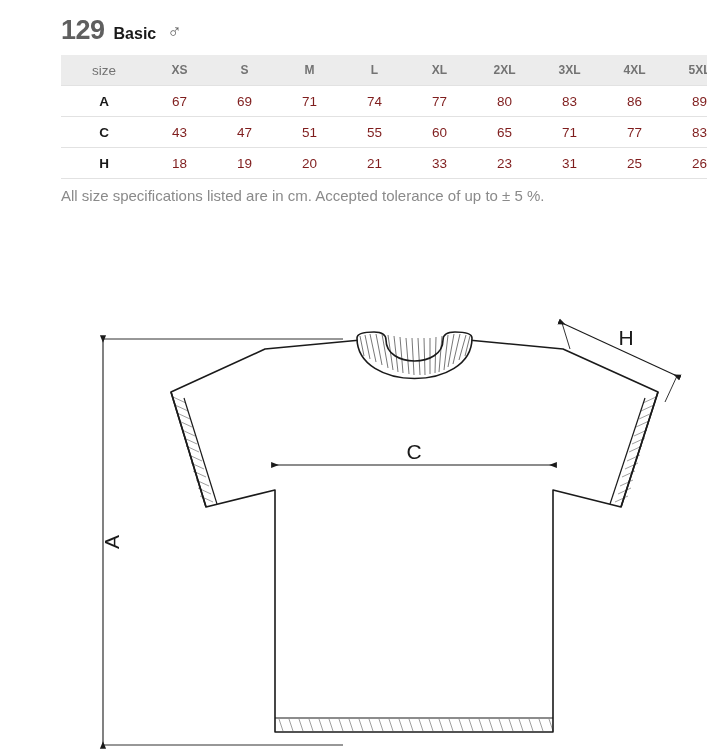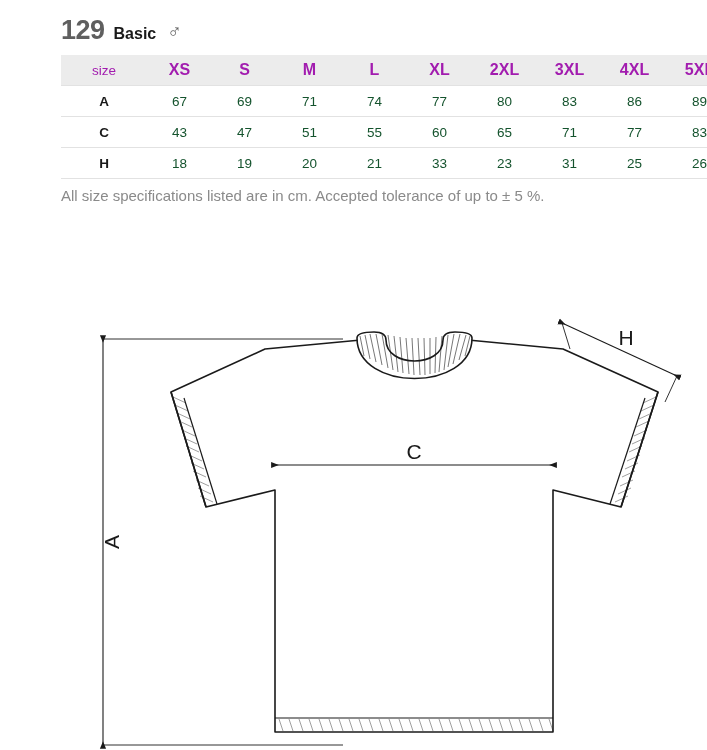--- a/index.html
+++ b/index.html
@@ -74,35 +74,35 @@
     height: 30px;
     padding: 0;
     border-bottom: 1px solid #e2e2e2;
   }
   table.size-table thead th {
     background: #ececec;
     border-bottom: 1px solid #e2e2e2;
   }
   table.size-table thead th.size-label {
     font-weight: normal;
-    color: #a21caf;
+    color: #737373;
     font-size: 13.5px;
   }
   table.size-table thead th.size-col {
     font-weight: bold;
-    color: #a21caf;
-    font-size: 16px;
+    color: #737373;
+    font-size: 12px;
   }
   table.size-table tbody th {
     font-weight: bold;
     font-size: 13.5px;
     color: #1a1a1a;
   }
   table.size-table tbody td {
-    color: #14532d;
+    color: #7f1d1d;
   }
   table.size-table col.c-label { width: 86px; }
   table.size-table col.c-val { width: 65px; }
   .table-note {
     font-size: 15px;
     color: #8a8a8a;
     margin-top: 8px;
   }
   
   .drawing-wrap {

